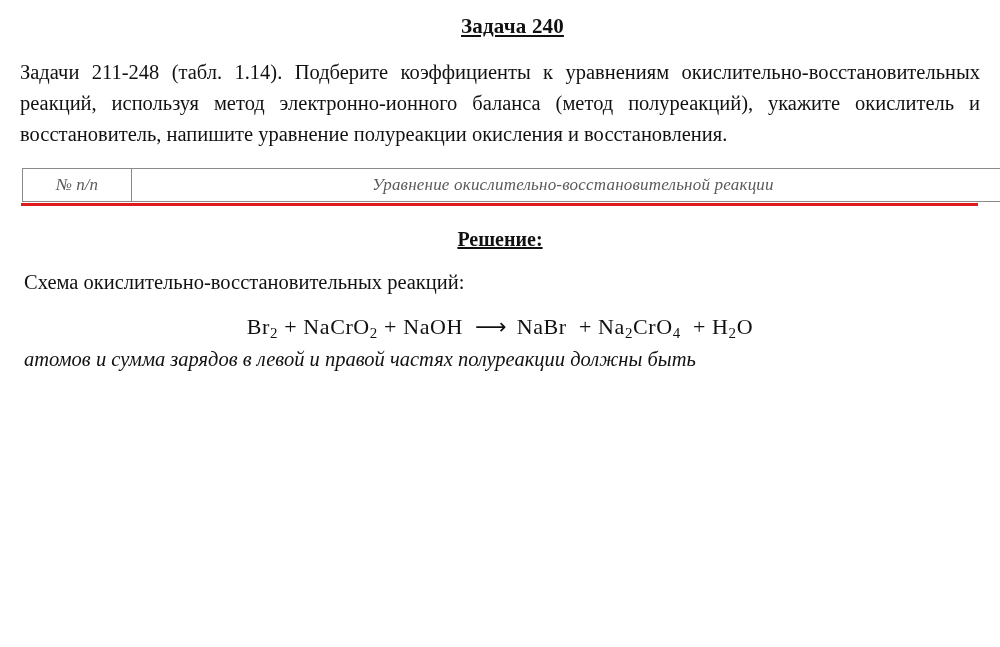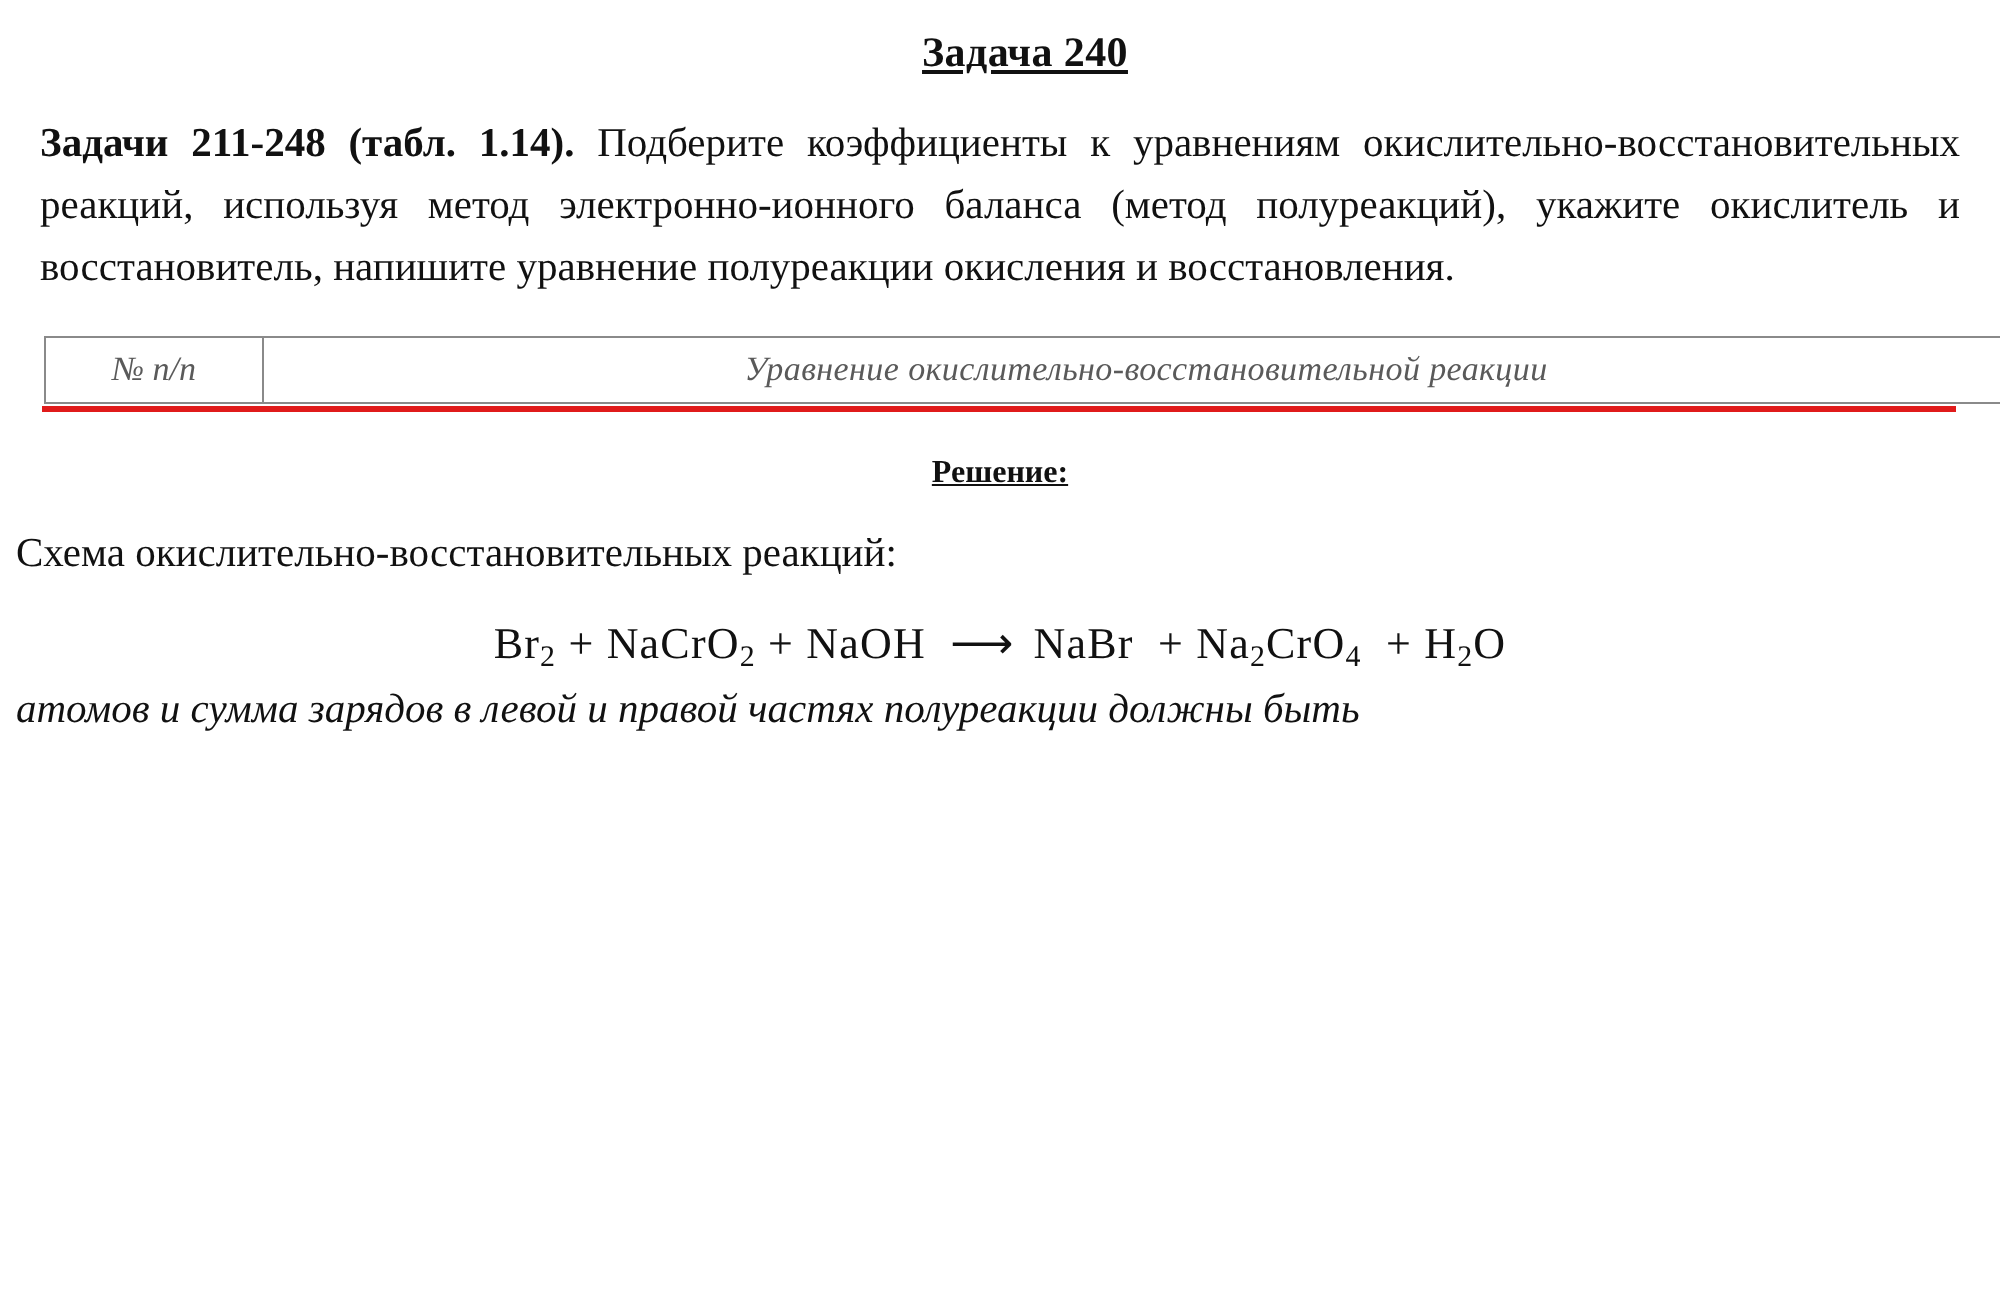--- a/index.html
+++ b/index.html
@@ -31,21 +31,21 @@
     padding-left: 25px;
   }
   .para {
     font-size: 20.5px;
     line-height: 1.52;
     text-align: justify;
     text-justify: inter-word;
     margin: 18px 20px 0 20px;
   }
   .para b {
-    font-weight: bold;
+    font-weight: normal;
   }
   .tbl {
     margin: 18px 20px 0 22px;
     border-collapse: collapse;
     width: 993px;
     table-layout: fixed;
     font-style: italic;
   }
   .tbl td, .tbl th {
     border: 1px solid #8a8a8a;
@@ -77,28 +77,28 @@
   }
   .redline {
     width: 957px;
     height: 3px;
     background: #e01b1b;
     margin: 1px 20px 0 21px;
   }
   .subtitle {
     text-align: center;
     font-weight: bold;
-    font-size: 16px;
+    font-size: 20px;
     text-decoration: underline;
     margin: 22px 0 0 0;
   }
   .line {
     font-size: 20.5px;
     line-height: 1.5;
-    margin: 16px 20px 0 8px;
+    margin: 16px 20px 0 24px;
     text-align: justify;
   }
   .eq-center {
     text-align: center;
     font-size: 22px;
     margin: 16px 0 0 0;
     letter-spacing: 0.6px;
   }
   .arrow {
     display: inline-block;

